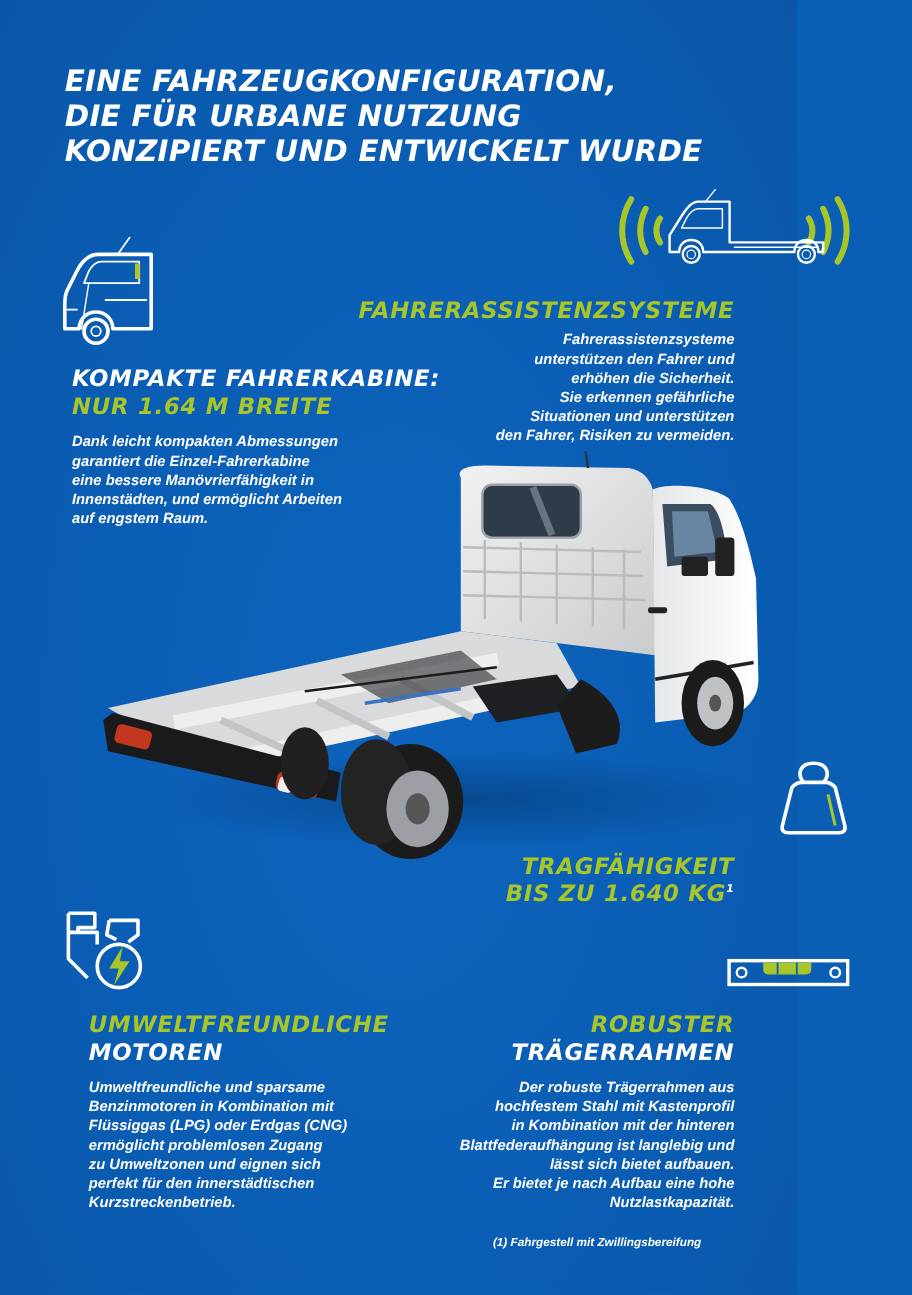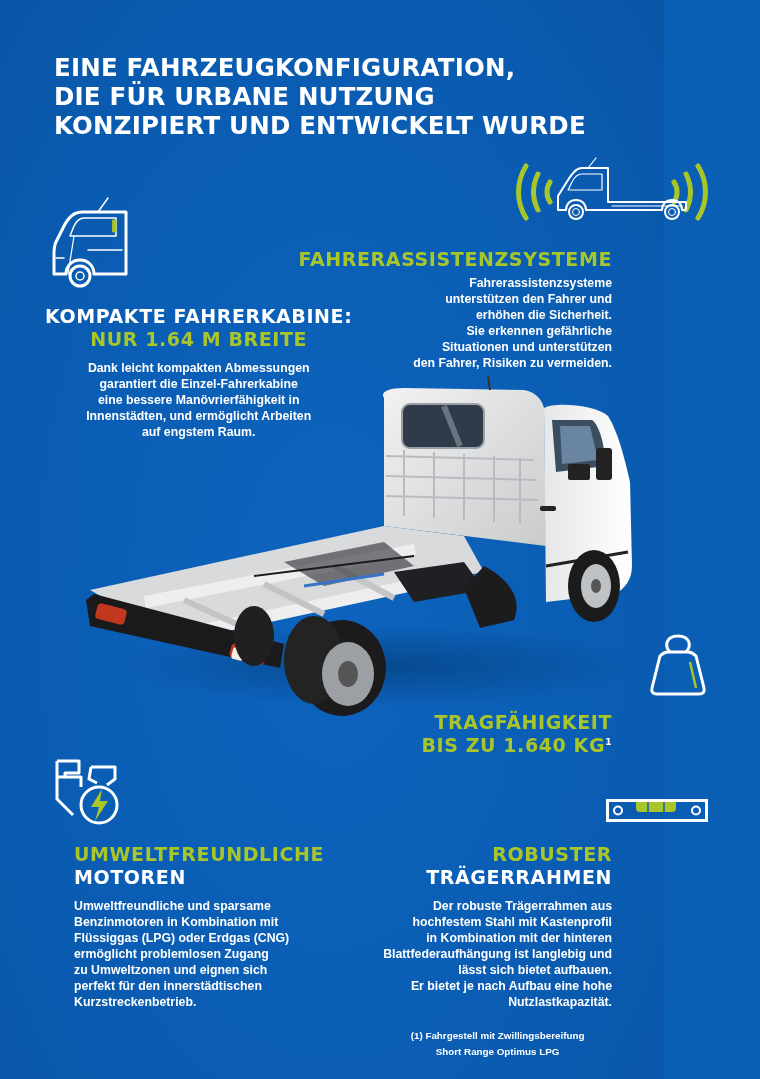--- a/index.html
+++ b/index.html
@@ -3,21 +3,21 @@
 <meta charset="utf-8">
 <style>
   html, body { margin: 0; padding: 0; }
   body {
     width: 760px; height: 1079px; overflow: hidden;
     background: #0a5fb5;
     font-family: "DejaVu Sans", sans-serif;
     color: #ffffff;
     position: relative;
   }
-  .page { position: absolute; left: 0; top: 0; width: 664px; height: 1079px; background: radial-gradient(ellipse at 50% 55%, #0d63bd 0%, #0a5db3 60%, #0956a8 100%); }
+  .page { position: absolute; left: 0; top: 0; width: 664px; height: 1079px; background: radial-gradient(ellipse at 50% 55%, #0d63bd 0%, #0a5db3 60%, #0956a8 100%); font-style: italic; }
 
   .headline {
     position: absolute; left: 54px; top: 53px; width: 620px;
     font-family: "DejaVu Sans", sans-serif; font-weight: bold;
     font-size: 24.5px; line-height: 29px; letter-spacing: 0.2px;
     text-transform: uppercase; margin: 0;
   }
   .headline span { display: block; white-space: nowrap; }
 
   .green { color: #a8c52a; }
@@ -32,21 +32,21 @@
     font-size: 12.3px; line-height: 16px; margin: 0;
   }
   .body-text span { display: block; white-space: nowrap; }
 
   .block { position: absolute; }
   .right { text-align: right; }
   .right .body-text span { text-align: right; }
 
   
   #kabine-icon { position: absolute; left: 52px; top: 194px; width: 80px; height: 96px; }
-  #kabine-text { left: 45px; top: 305px; text-align: center; }
+  #kabine-text { left: 60px; top: 305px; }
 
   
   #fas-icon { position: absolute; left: 512px; top: 156px; width: 200px; height: 72px; }
   #fas-text { right: 52px; top: 248px; }
 
   
   #weight-icon { position: absolute; left: 648px; top: 632px; width: 60px; height: 66px; }
   #trag-text { right: 52px; top: 711px; margin-left: 29px; }
 
   
@@ -259,17 +259,16 @@
       <span>Der robuste Trägerrahmen aus</span>
       <span>hochfestem Stahl mit Kastenprofil</span>
       <span>in Kombination mit der hinteren</span>
       <span>Blattfederaufhängung ist langlebig und</span>
       <span>lässt sich bietet aufbauen.</span>
       <span>Er bietet je nach Aufbau eine hohe</span>
       <span>Nutzlastkapazität.</span>
     </p>
     <p class="footnote">
       <span>(1) Fahrgestell mit Zwillingsbereifung</span>
-      <span>Short Range Optimus LPG</span>
     </p>
   </div>
 
 </div>
 
 </body></html>

